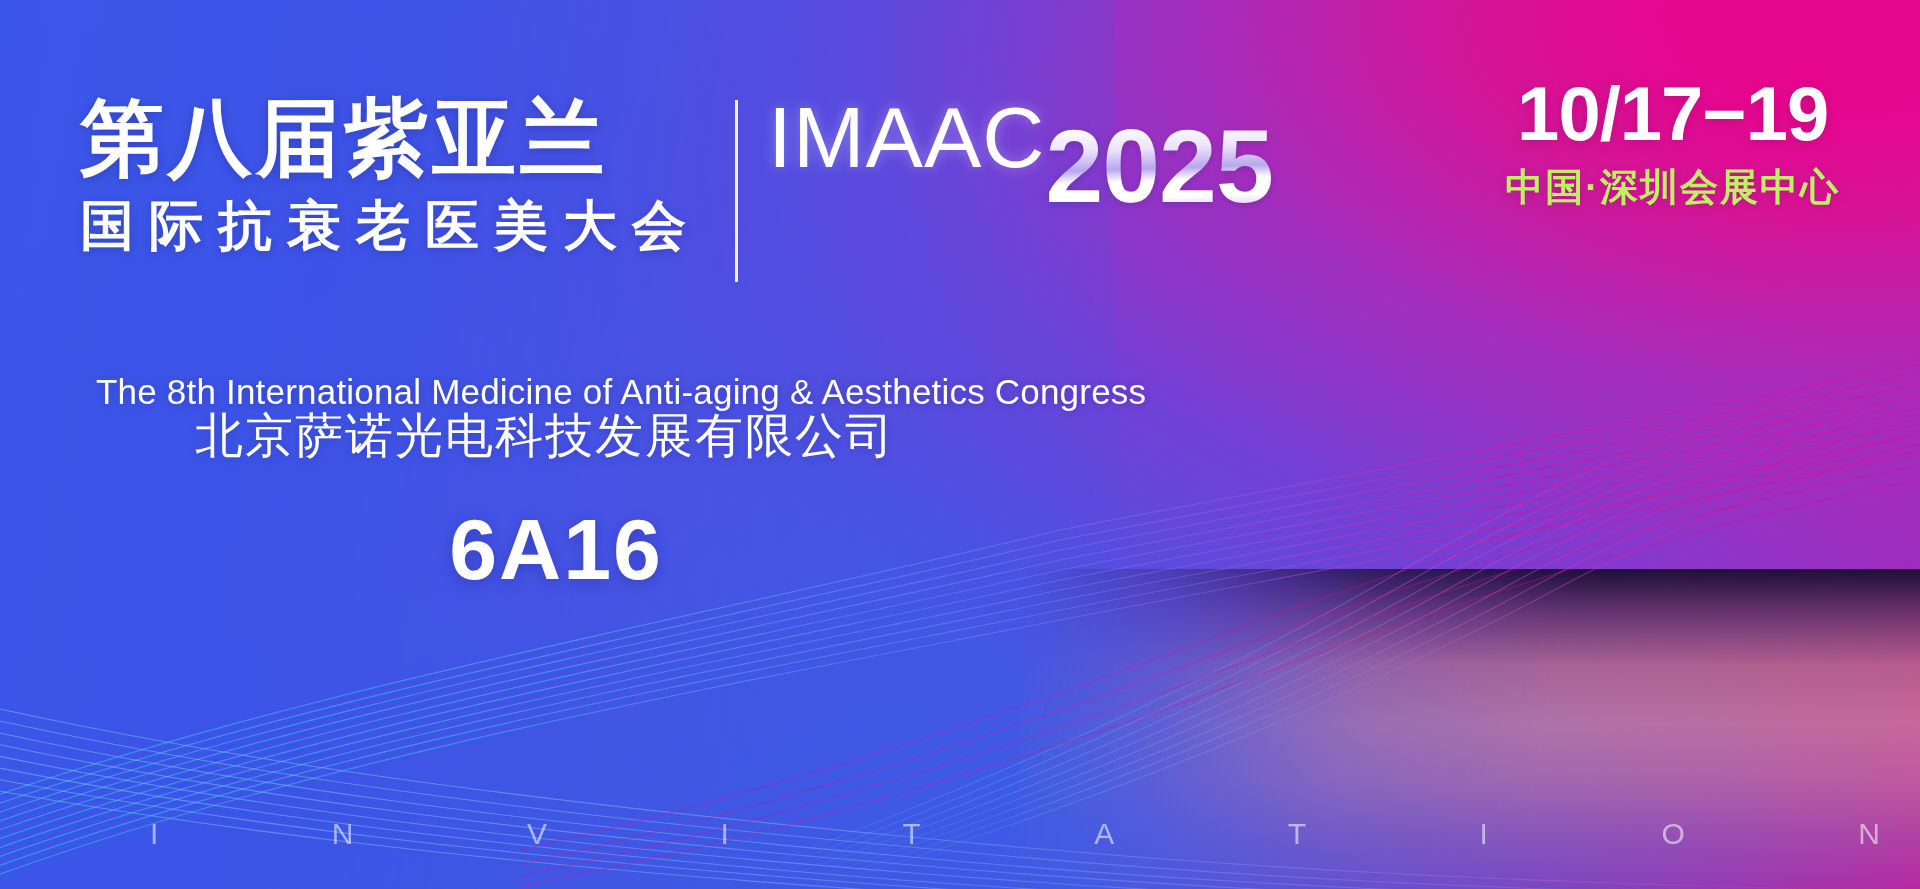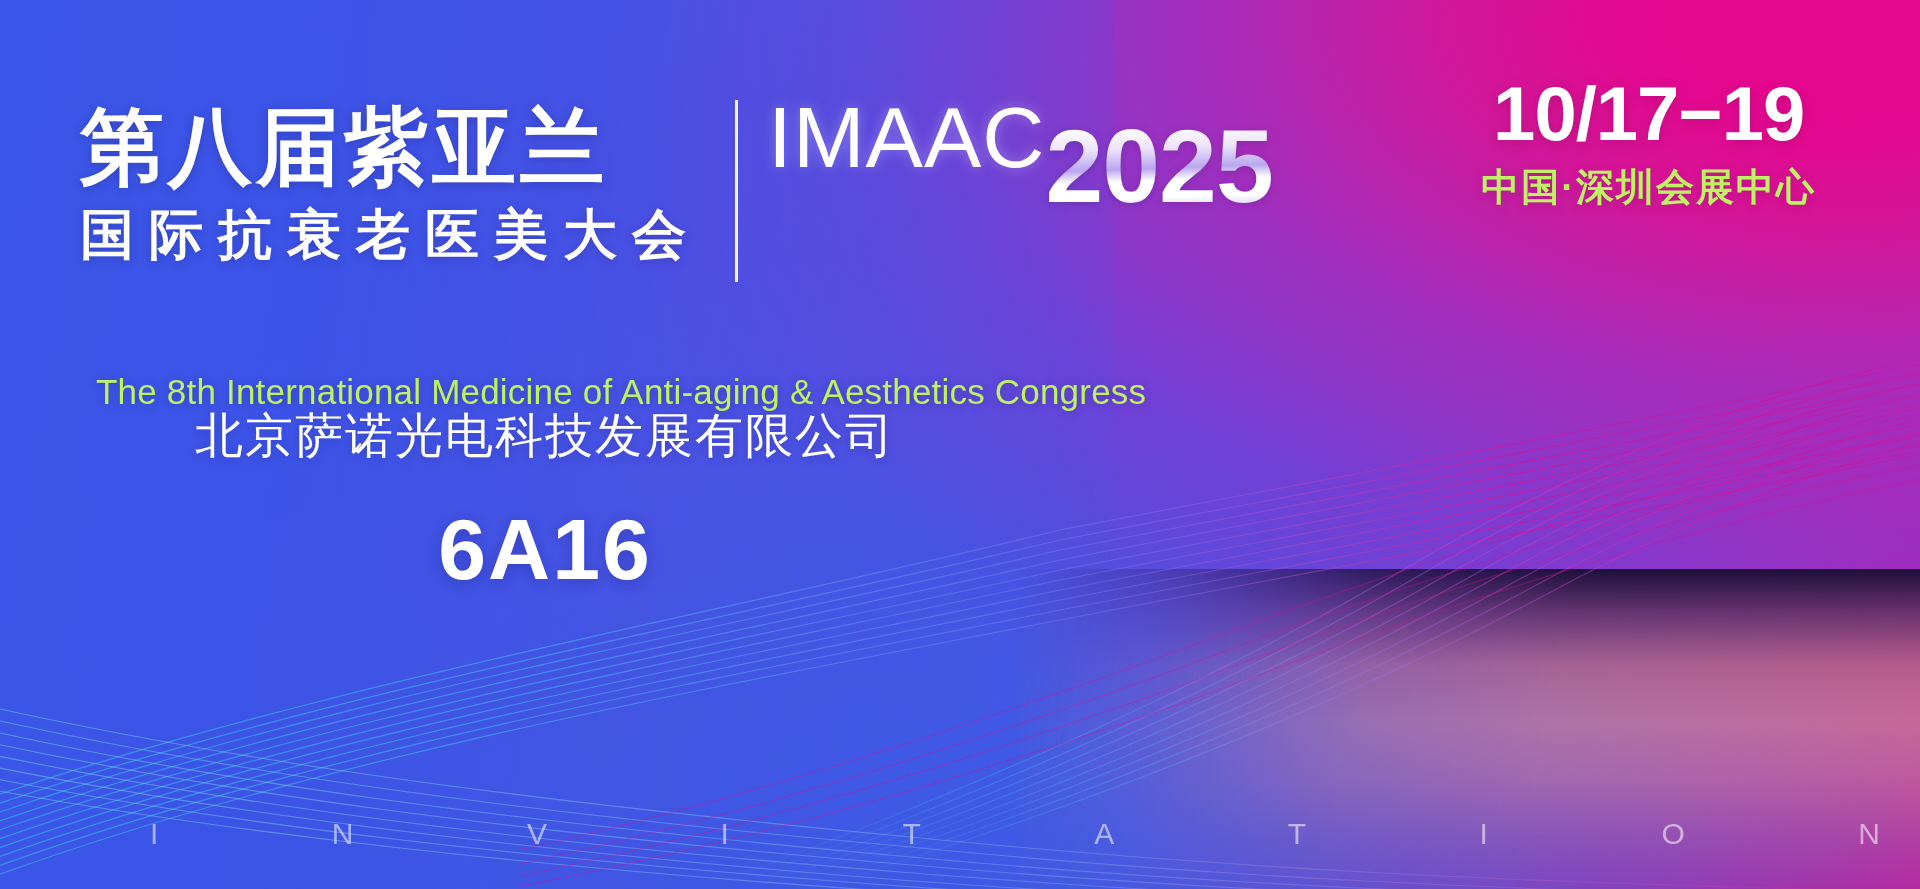--- a/index.html
+++ b/index.html
@@ -55,21 +55,21 @@
 
   
   .ribbons { position:absolute; inset:0; }
 
   
   .content { position:absolute; inset:0; }
 
   .logo-block { position:absolute; left:80px; top:96px; }
   .logo-row { display:flex; align-items:flex-start; }
 
-  .cn-titles { display:flex; flex-direction:column;margin-top:9px; }
+  .cn-titles { display:flex; flex-direction:column; }
   .cn-line1 {
     font-size:84px; line-height:1.0; color:#ffffff; font-weight:700;
     letter-spacing:4px; white-space:nowrap;
     text-shadow:0 2px 10px rgba(20,20,90,0.28);
   }
   .cn-line2 {
     font-size:54px; line-height:1.0; color:#ffffff; font-weight:700;
     letter-spacing:15px; margin-top:18px; white-space:nowrap;
     text-shadow:0 2px 8px rgba(20,20,90,0.25);
   }
@@ -89,43 +89,43 @@
     font-size:104px; line-height:1.0; font-weight:700; letter-spacing:-1px;
     white-space:nowrap; margin-top:16px;
     background:linear-gradient(178deg, #ffffff 0%, #fdfbff 16%, #ece3fb 34%, #b9a6ef 52%, #ffffff 63%, #ffffff 78%, #cfc2f4 93%, #b5a3ee 100%);
     -webkit-background-clip:text; background-clip:text;
     -webkit-text-fill-color:transparent; color:transparent;
     filter:drop-shadow(0 2px 4px rgba(40,20,90,0.22));
   }
 
   .en-title {
     position:absolute; left:96px; top:372px;
-    font-size:35px; font-weight:400; color:#bef264; letter-spacing:0.2px;
+    font-size:35px; font-weight:400; color:#ffffff; letter-spacing:0.2px;
     white-space:nowrap; text-shadow:0 1px 8px rgba(30,30,100,0.30);
   }
 
-  .date-block { position:absolute; right:104px; top:76px; text-align:center; }
+  .date-block { position:absolute; right:80px; top:76px; text-align:center; }
   .date-main {
     font-size:76px; font-weight:700; color:#ffffff; line-height:1.0;
     letter-spacing:-1px; white-space:nowrap;
     text-shadow:0 2px 12px rgba(120,0,80,0.30);
   }
   .date-venue {
     font-size:38px; font-weight:700; color:#bef264; line-height:1.0;
     letter-spacing:2px; margin-top:16px; white-space:nowrap;
     text-shadow:0 2px 10px rgba(120,0,80,0.28);
   }
 
   .company {
     position:absolute; left:0; top:404px; width:1090px; text-align:center;
     font-size:48px; font-weight:400; color:#ffffff; letter-spacing:2px;
     white-space:nowrap; text-shadow:0 2px 10px rgba(20,20,90,0.22);
   }
   .booth {
-    position:absolute; left:0; top:500px; width:1090px; text-align:center;
+    position:absolute; left:11px; top:500px; width:1090px; text-align:center;
     font-size:86px; font-weight:700; color:#ffffff; letter-spacing:2px;
     text-shadow:0 3px 14px rgba(20,20,90,0.26);
   }
 
   .invitation {
     position:absolute; left:150px; right:40px; bottom:38px;
     display:flex; justify-content:space-between; align-items:center;
     pointer-events:none;
   }
   .invitation span {

